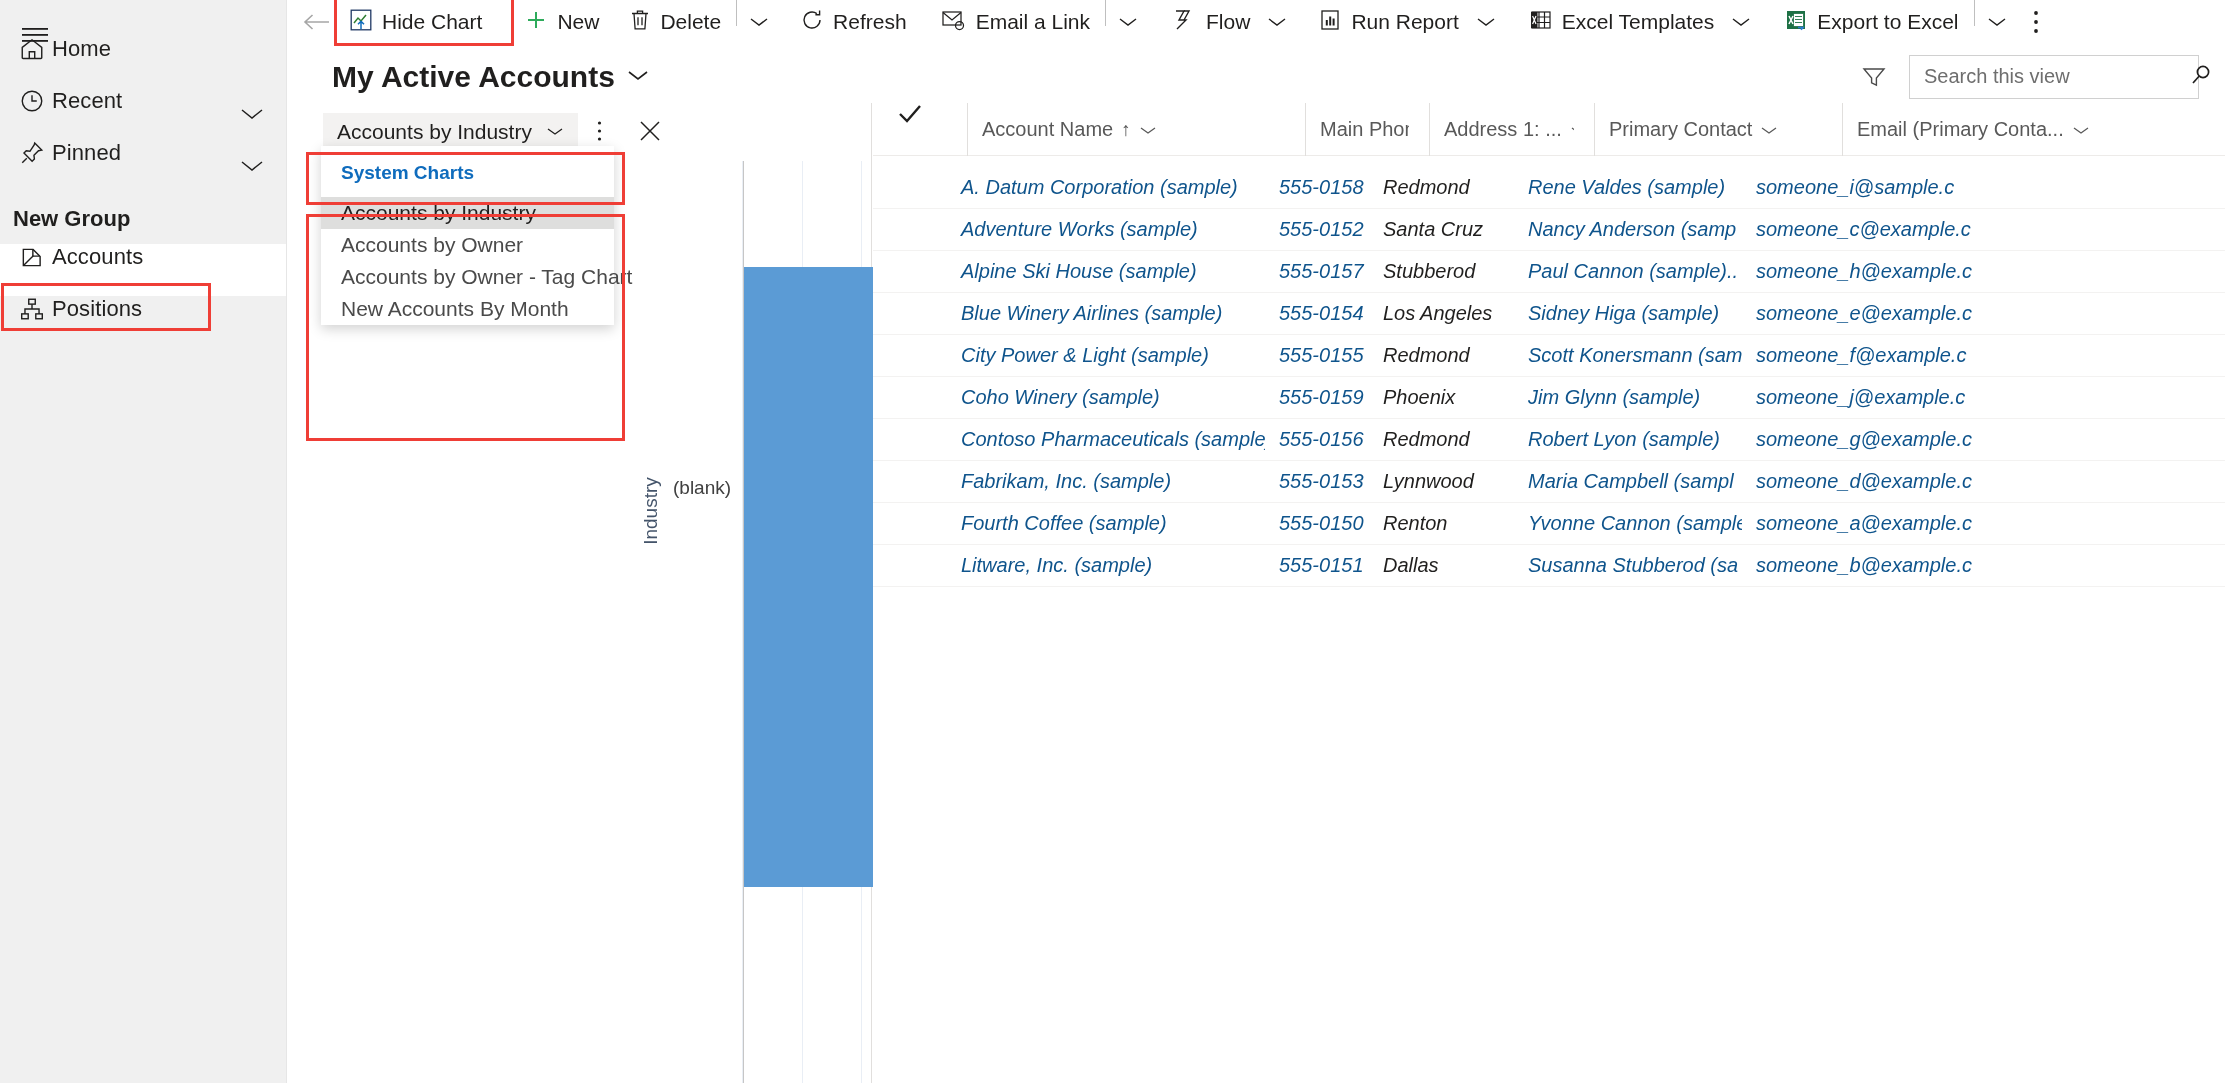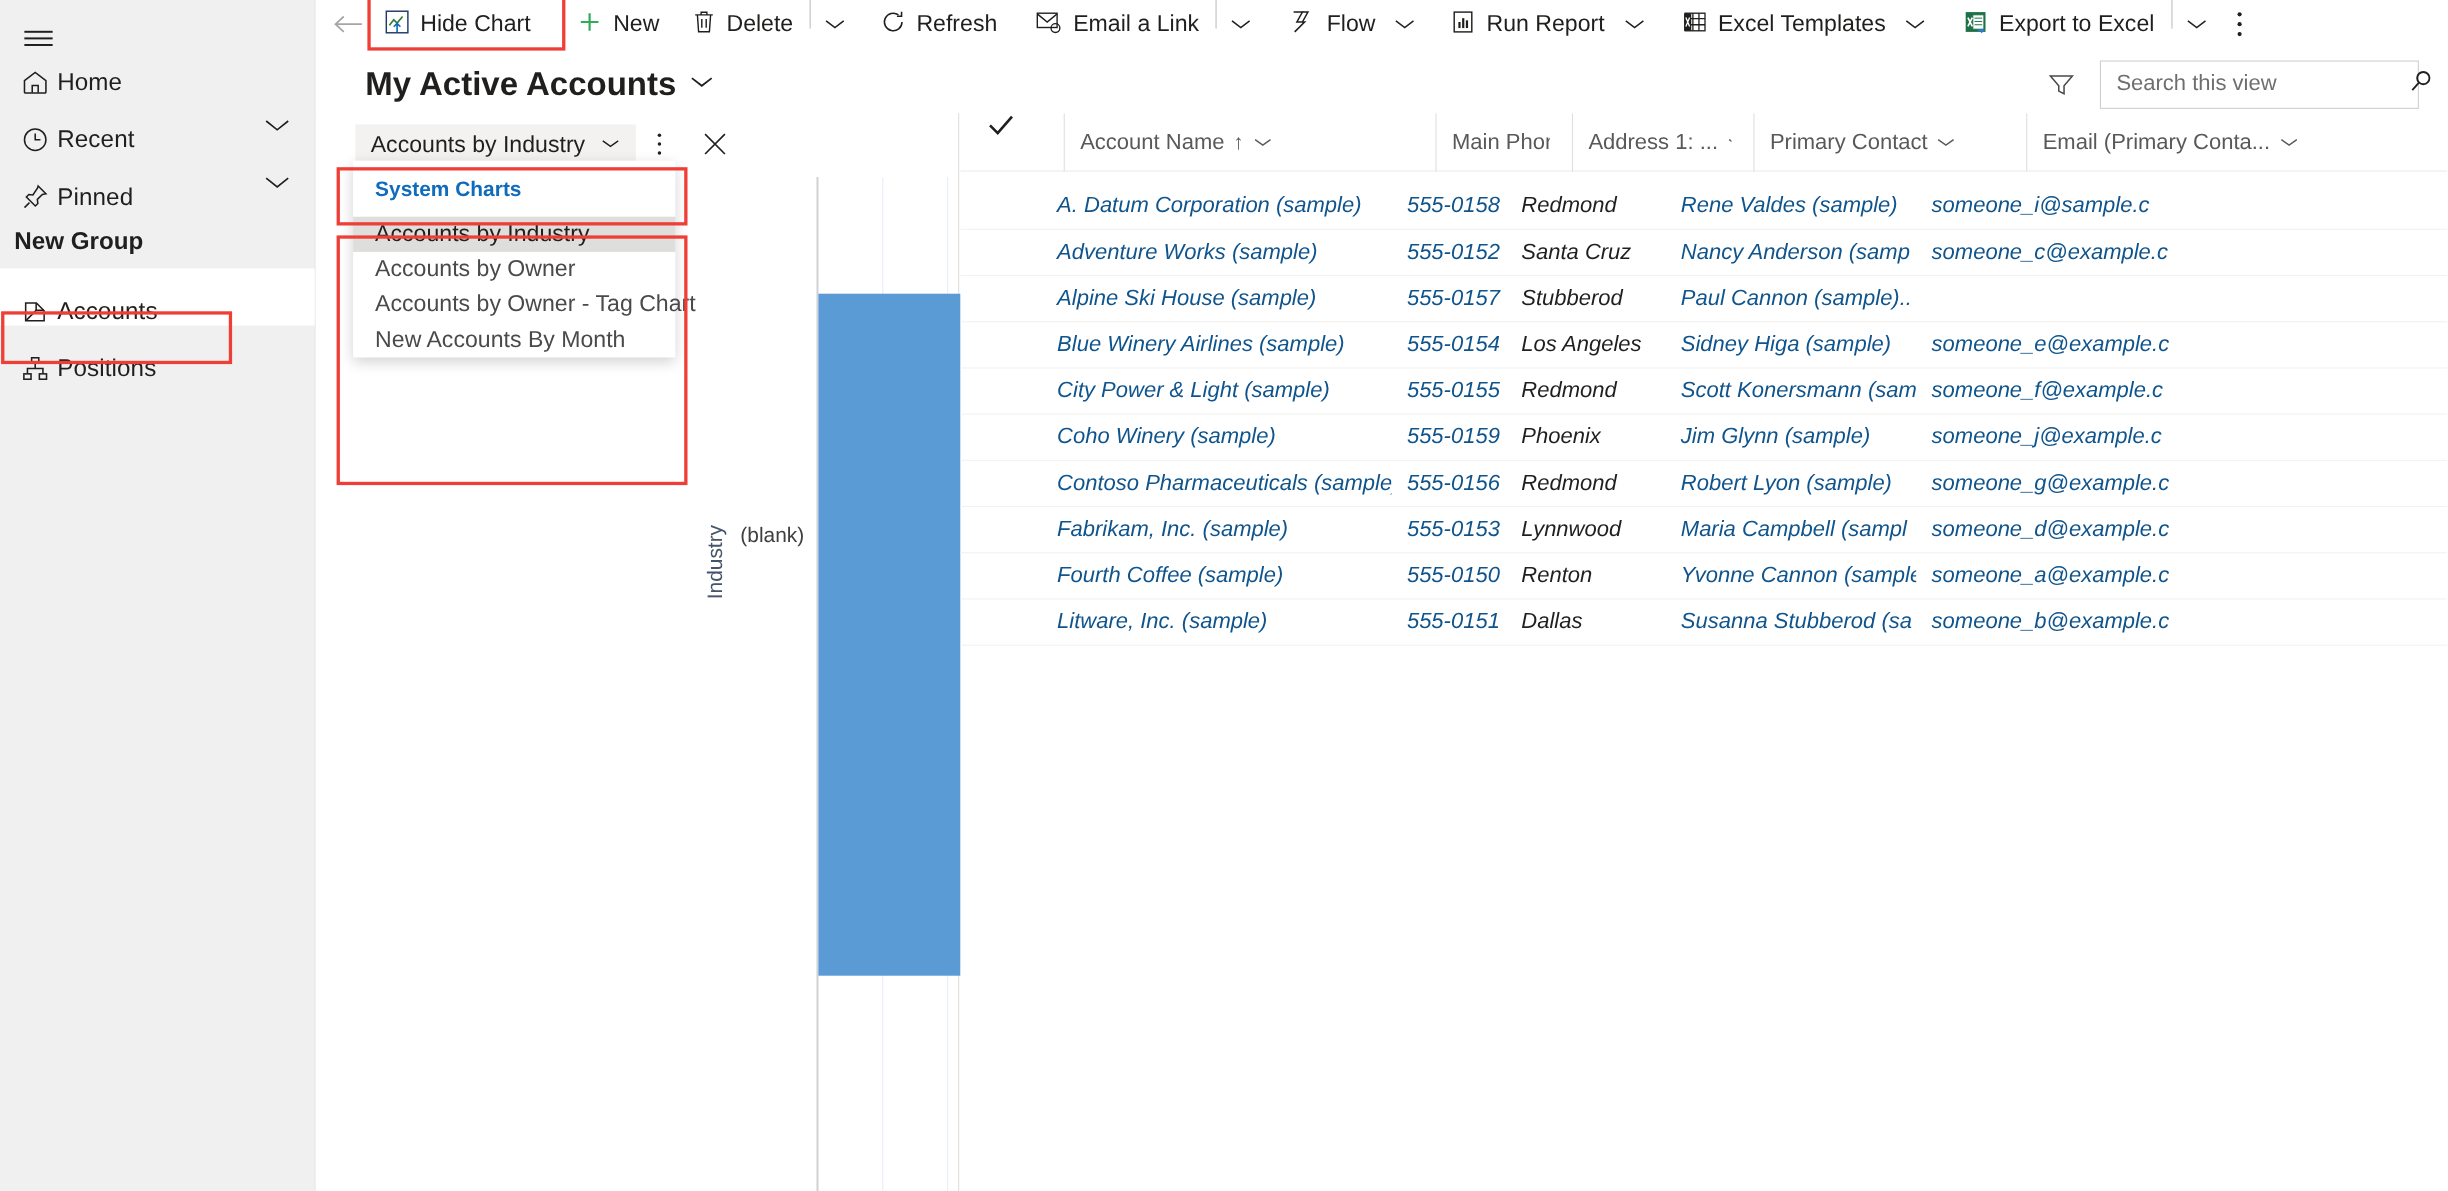--- a/index.html
+++ b/index.html
@@ -21,21 +21,21 @@
   }
   #hamburger {
     position: absolute; left: 9px; top: 12px;
     width: 52px; height: 48px;
     display: flex; align-items: center; justify-content: center;
     cursor: pointer;
   }
   #hamburger svg { display:block; }
   .nav-item {
     position: relative;
-    display: flex; align-items: flex-end;
+    display: flex; align-items: flex-start;
     height: 52px;
     padding-left: 12px;
     cursor: pointer;
   }
   .nav-item .nav-ico {
     width: 40px; flex: 0 0 40px;
     display: flex; align-items: center; justify-content: center;
   }
   .nav-item .nav-label {
     font-size: 22px; color: #201f1e;
@@ -650,20 +650,21 @@
           <div class="gc col-addr plain">Santa Cruz</div>
           <div class="gc col-contact link">Nancy Anderson (samp</div>
           <div class="gc col-email link">someone_c@example.c</div>
         </div>
         <div class="grow">
           <div class="gc-spacer"></div>
           <div class="gc col-name link">Alpine Ski House (sample)</div>
           <div class="gc col-phone link">555-0157</div>
           <div class="gc col-addr plain">Stubberod</div>
           <div class="gc col-contact link">Paul Cannon (sample)..</div>
+          <div class="gc col-email link">someone_h@example.c</div>
         </div>
         <div class="grow">
           <div class="gc-spacer"></div>
           <div class="gc col-name link">Blue Winery Airlines (sample)</div>
           <div class="gc col-phone link">555-0154</div>
           <div class="gc col-addr plain">Los Angeles</div>
           <div class="gc col-contact link">Sidney Higa (sample)</div>
           <div class="gc col-email link">someone_e@example.c</div>
         </div>
         <div class="grow">

